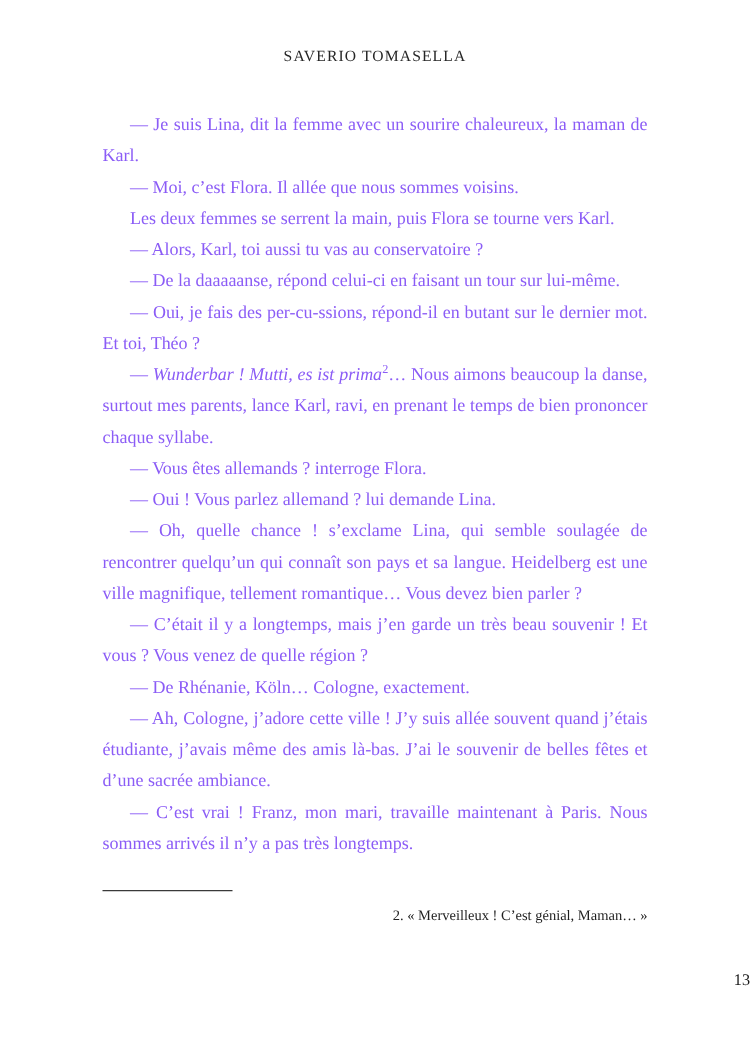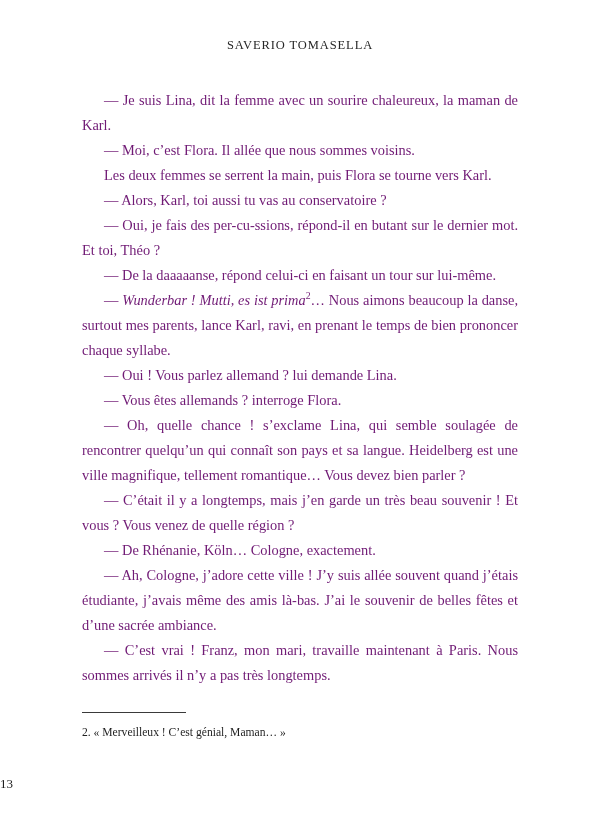--- a/index.html
+++ b/index.html
@@ -34,21 +34,21 @@
   }
   .body-text {
     position: absolute;
     top: 88px;
     left: 82px;
     width: 436px;
     font-size: 14.4px;
     line-height: 25.0px;
     text-align: justify;
     text-justify: inter-word;
-    color: #701a75;
+    color: #8b5cf6;
   }
   .body-text p {
     margin: 0;
     text-indent: 22px;
   }
   em {
   }
   sup {
     font-size: 0.68em;
     vertical-align: super;
@@ -63,50 +63,51 @@
   .footnote-rule {
     width: 104px;
     height: 1px;
     background: #3a3a3a;
     margin: 0 0 12px 0;
   }
   .footnote {
     font-size: 11.6px;
     line-height: 16px;
     color: #1f1f1f;
+    text-align: right;
   }
   .folio {
     position: absolute;
     bottom: 48px;
     left: 0;
     right: 0;
-    text-align: left;
+    text-align: right;
     font-size: 13px;
     color: #1a1a1a;
   }
 </style>
 </head>
 <body>
 
 <div class="page">
 
   <div class="running-head">SAVERIO TOMASELLA</div>
 
   <div class="body-text">
     <p>— Je suis Lina, dit la femme avec un sourire chaleureux, la maman de Karl.</p>
     <p>— Moi, c’est Flora. Il allée que nous sommes voisins.</p>
     <p>Les deux femmes se serrent la main, puis Flora se tourne vers Karl.</p>
     <p>— Alors, Karl, toi aussi tu vas au conservatoire ?</p>
+    <p>— De la daaaaanse, répond celui-ci en faisant un tour sur lui-même.</p>
     <p>— Oui, je fais des per-cu-ssions, répond-il en butant sur le dernier mot. Et toi, Théo ?</p>
-    <p>— De la daaaaanse, répond celui-ci en faisant un tour sur lui-même.</p>
     <p>
       <span>—&nbsp;</span><em>Wunderbar ! Mutti, es ist prima</em><sup>2</sup><span>… Nous aimons beaucoup la danse, surtout mes parents, lance Karl, ravi, en prenant le temps de bien prononcer chaque syllabe.</span>
     </p>
+    <p>— Vous êtes allemands ? interroge Flora.</p>
     <p>— Oui ! Vous parlez allemand ? lui demande Lina.</p>
-    <p>— Vous êtes allemands ? interroge Flora.</p>
     <p>— Oh, quelle chance ! s’exclame Lina, qui semble soulagée de rencontrer quelqu’un qui connaît son pays et sa langue. Heidelberg est une ville magnifique, tellement romantique… Vous devez bien parler ?</p>
     <p>— C’était il y a longtemps, mais j’en garde un très beau souvenir ! Et vous ? Vous venez de quelle région ?</p>
     <p>— De Rhénanie, Köln… Cologne, exactement.</p>
     <p>— Ah, Cologne, j’adore cette ville ! J’y suis allée souvent quand j’étais étudiante, j’avais même des amis là-bas. J’ai le souvenir de belles fêtes et d’une sacrée ambiance.</p>
     <p>— C’est vrai ! Franz, mon mari, travaille maintenant à Paris. Nous sommes arrivés il n’y a pas très longtemps.</p>
   </div>
 
   <div class="footnote-area">
     <div class="footnote-rule"></div>
     <div class="footnote">2. « Merveilleux ! C’est génial, Maman… »</div>

